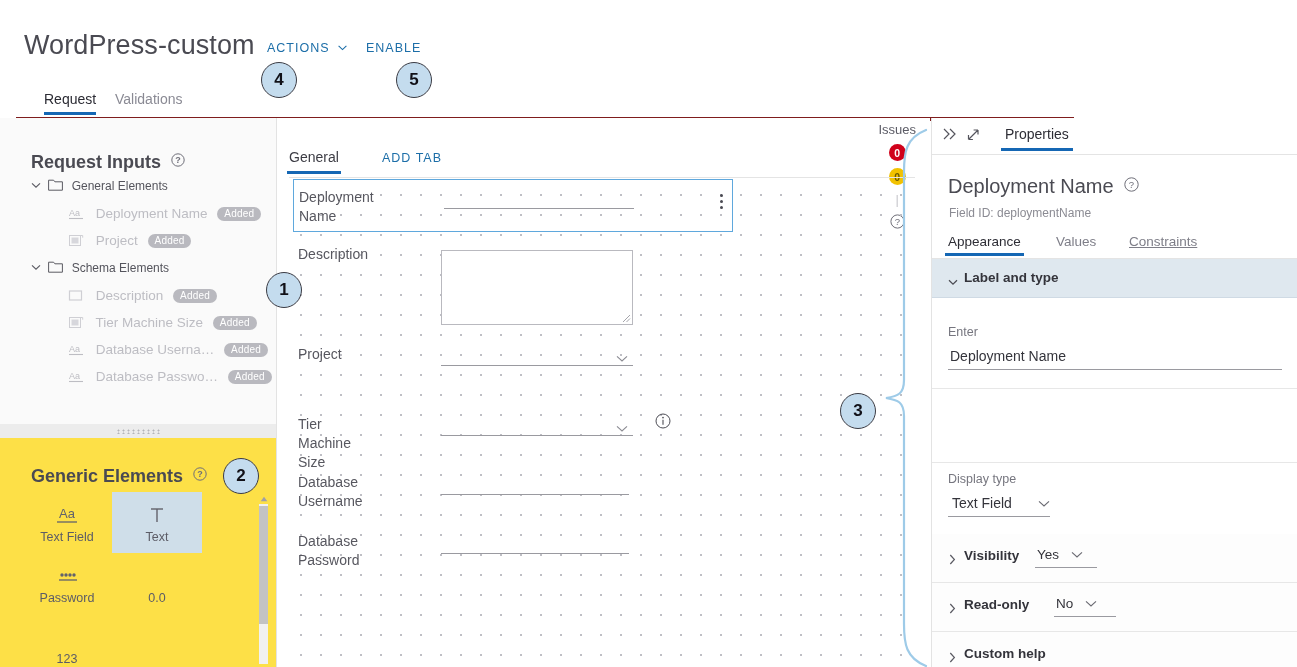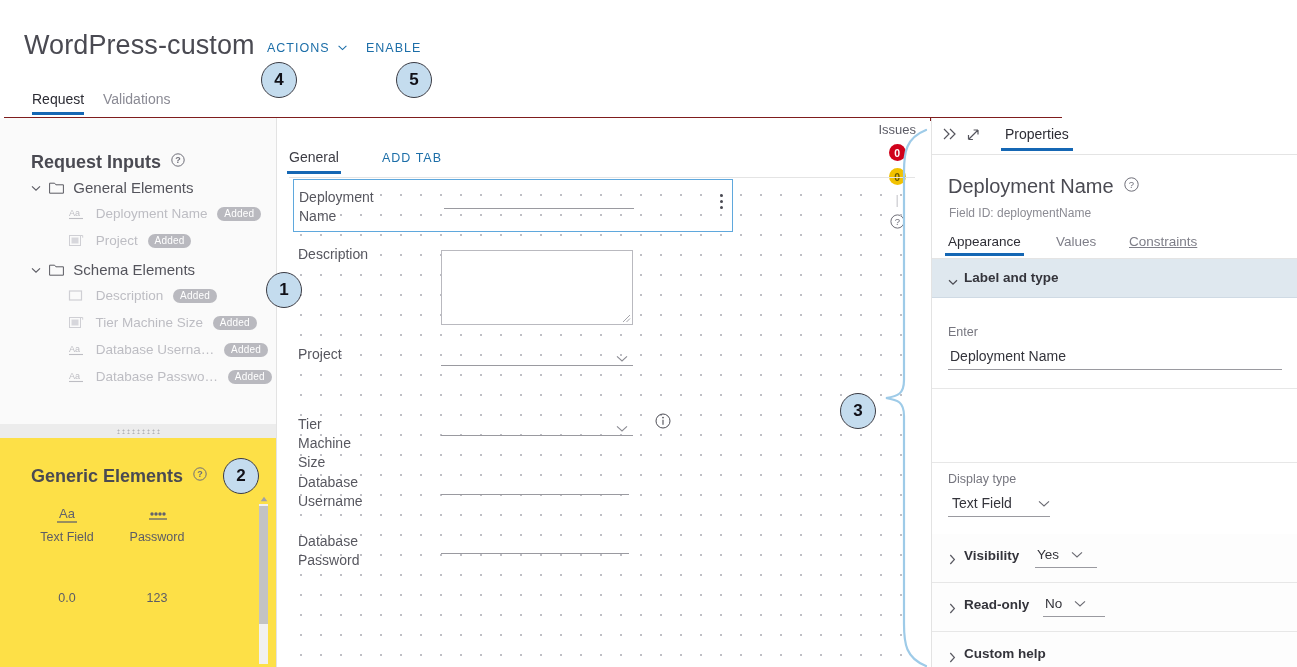--- a/index.html
+++ b/index.html
@@ -49,21 +49,21 @@
     display: inline-block;
     margin-left: 4px;
     position: relative;
     top: -1px;
   }
   .caret-dn svg { display:block; }
 
   
   #tabs-bar {
     position: absolute;
-    left: 4px; top: 82px;
+    left: 16px; top: 82px;
     width: 1058px;
     height: 35px;
     border-bottom: 4px solid #7f1d1d;
     background: #fff;
   }
   .top-tab {
     position: absolute;
     top: 9px;
     font-size: 14px;
     color: #8a8a94;
@@ -115,21 +115,21 @@
   .help-circle {
     display: inline-block;
     vertical-align: 1px;
     margin-left: 5px;
   }
   .help-circle svg { display: block; }
 
   .tree-group {
     position: absolute;
     left: 31px;
-    font-size: 15px;
+    font-size: 12px;
     color: #54545c;
     white-space: nowrap;
   }
   .tree-group .chev {
     display: inline-block;
     width: 14px;
     vertical-align: 1px;
   }
   .tree-group .folder {
     display: inline-block;
@@ -771,20 +771,29 @@
     <div id="generic-palette">
       <div class="palette-grid">
         <div class="palette-item">
           <span class="palette-icon">
             <svg width="30" height="20" viewBox="0 0 30 20">
                 <text x="15" y="13" font-size="13" fill="#62626b" text-anchor="middle" font-family="Liberation Sans">Aa</text>
                 <line x1="5" y1="17" x2="25" y2="17" stroke="#62626b" stroke-width="1.3"></line>
               </svg>
           </span>
           <span class="palette-label">Text Field</span>
+        </div>
+        <div class="palette-item selected">
+          <span class="palette-icon">
+            <svg width="24" height="20" viewBox="0 0 24 20">
+                <line x1="6" y1="4" x2="18" y2="4" stroke="#62626b" stroke-width="1.4"></line>
+                <line x1="12" y1="4" x2="12" y2="17" stroke="#62626b" stroke-width="1.4"></line>
+              </svg>
+          </span>
+          <span class="palette-label">Text</span>
         </div>
         <div class="palette-item">
           <span class="palette-icon">
             <svg width="30" height="20" viewBox="0 0 30 20">
                 <circle cx="10" cy="9" r="1.7" fill="#62626b"></circle>
                 <circle cx="14" cy="9" r="1.7" fill="#62626b"></circle>
                 <circle cx="18" cy="9" r="1.7" fill="#62626b"></circle>
                 <circle cx="22" cy="9" r="1.7" fill="#62626b"></circle>
                 <line x1="7" y1="14" x2="25" y2="14" stroke="#62626b" stroke-width="1.3"></line>
               </svg>
@@ -988,21 +997,21 @@
     </span>
   </div>
 
   <div class="collapsed-row" id="row-readonly" style="top:465px;">
     <span class="row-chev">
       <svg width="7" height="11" viewBox="0 0 7 11">
           <path d="M1.3 1 L5.4 5.5 L1.3 10" fill="none" stroke="#5a5a62" stroke-width="1.2"></path>
         </svg>
     </span>
     <span class="row-label">Read-only</span>
-    <span class="row-select" style="left:111px;">
+    <span class="row-select" style="left:122px;">
       <span>No</span>
       <span>
         <svg width="12" height="8" viewBox="0 0 12 8">
             <path d="M1 1.4 L6 6 L11 1.4" fill="none" stroke="#6a6a72" stroke-width="1.1"></path>
           </svg>
       </span>
     </span>
   </div>
 
   <div class="collapsed-row" id="row-custom-help" style="top:514px;">

